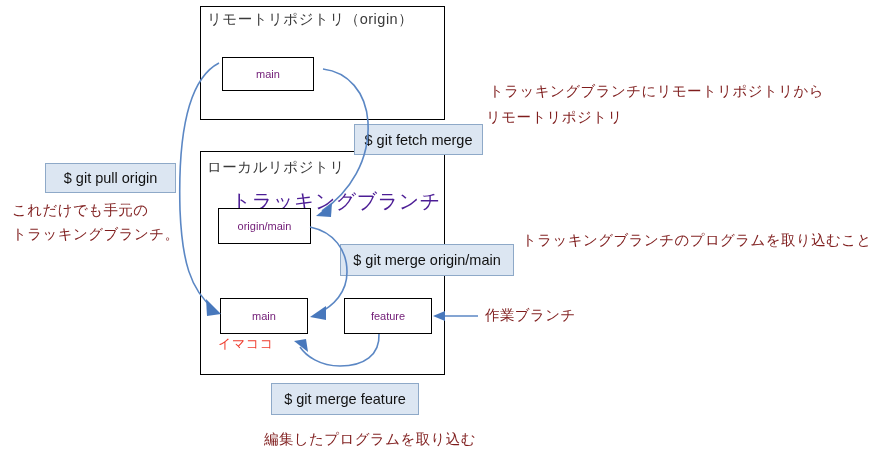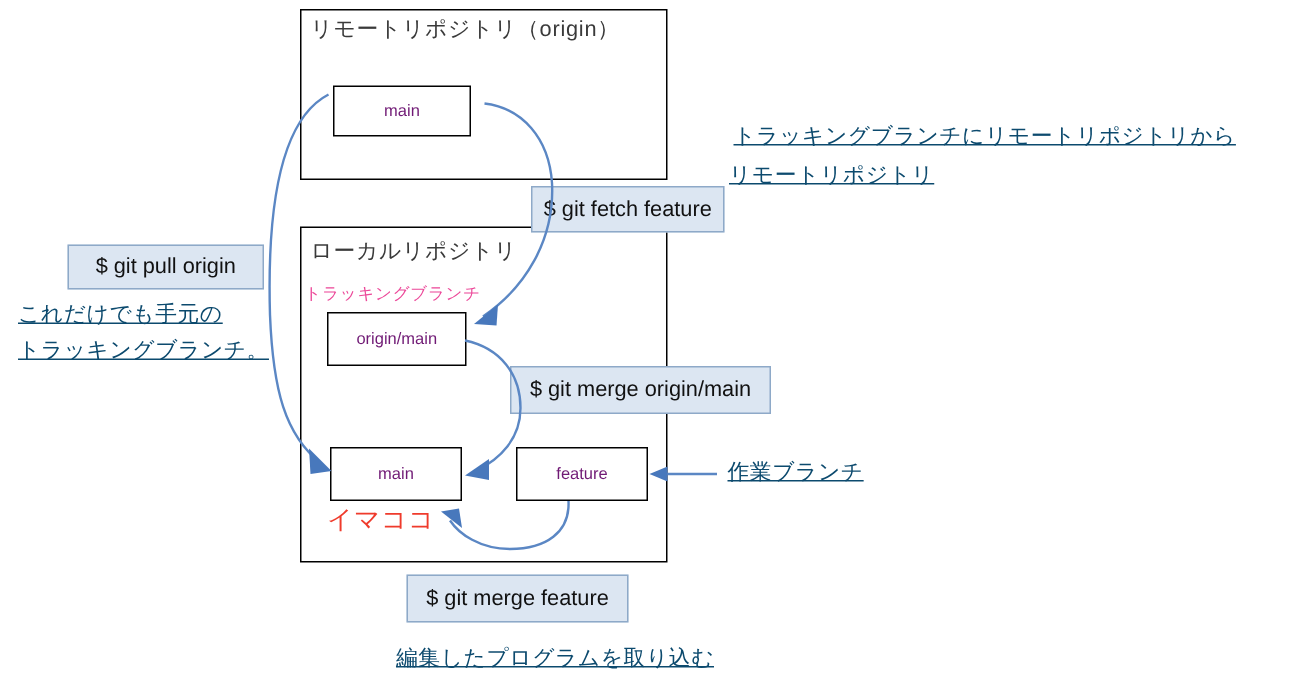--- a/index.html
+++ b/index.html
@@ -27,24 +27,25 @@
     background: transparent;
     box-sizing: border-box;
   }
   .repo-title {
     font-size: 14.5px;
     color: #3a3a3a;
     white-space: nowrap;
     letter-spacing: 0.5px;
   }
   .sub-label {
-    font-size: 11px;
-    color: #ec4899;
+    font-size: 20px;
+    color: #4c1d95;
     white-space: nowrap;
     letter-spacing: 0.5px;
+    margin-left: 28px;
   }
 
   
   .branch-box {
     border: 1.4px solid #000000;
     background: #ffffff;
     box-sizing: border-box;
     display: flex;
     align-items: center;
     justify-content: center;
@@ -61,28 +62,27 @@
     align-items: center;
     justify-content: center;
     font-size: 14.5px;
     color: #111111;
     white-space: nowrap;
   }
 
   
   .note {
     font-size: 14.5px;
-    color: #0c4a6e;
+    color: #7f1d1d;
     white-space: nowrap;
     letter-spacing: 0.4px;
     line-height: 1.0;
-    text-decoration: underline;
   }
   .note-red {
-    font-size: 17px;
+    font-size: 13px;
     color: #ef3b2c;
     white-space: nowrap;
     letter-spacing: 0.6px;
   }
 
   
   #arrows {
     position: absolute;
     left: 0; top: 0;
     width: 877px;
@@ -116,32 +116,33 @@
   <div class="abs branch-box" style="left:218px; top:208px; width:93px; height:36px;">origin/main</div>
 
   <div class="abs branch-box" style="left:220px; top:298px; width:88px; height:36px;">main</div>
 
   <div class="abs note-red" style="left:218px; top:335px;">イマココ</div>
 
   <div class="abs branch-box" style="left:344px; top:298px; width:88px; height:36px;">feature</div>
 
   <div class="abs cmd-box" style="left:45px; top:163px; width:131px; height:30px;">$ git pull origin</div>
 
-  <div class="abs cmd-box" style="left:354px; top:124px; width:129px; height:31px;">$ git fetch feature</div>
+  <div class="abs cmd-box" style="left:354px; top:124px; width:129px; height:31px;">$ git fetch merge</div>
 
   <div class="abs cmd-box" style="left:340px; top:244px; width:174px; height:32px;">$ git merge origin/main</div>
 
   <div class="abs note" style="left:12px; top:203px;">これだけでも手元の</div>
 
   <div class="abs cmd-box" style="left:271px; top:383px; width:148px; height:32px;">$ git merge feature</div>
   <div class="abs note" style="left:12px; top:227px;">トラッキングブランチ。</div>
 
   <div class="abs note" style="left:489px; top:84px;">トラッキングブランチにリモートリポジトリから</div>
   <div class="abs note" style="left:486px; top:110px;">リモートリポジトリ</div>
 
+  <div class="abs note" style="left:522px; top:233px;">トラッキングブランチのプログラムを取り込むこと</div>
 
   <div class="abs note" style="left:485px; top:308px;">作業ブランチ</div>
 
   <div class="abs note" style="left:264px; top:432px;">編集したプログラムを取り込む</div>
 
   <svg id="arrows" viewBox="0 0 877 462">
 
     <g>
       <path class="arrow-path" d="M 219 63 C 186 80, 178 140, 180 210 C 182 260, 190 290, 214 309"></path>
       <polygon class="arrow-head" points="206,299 221,314 207,316"></polygon>

